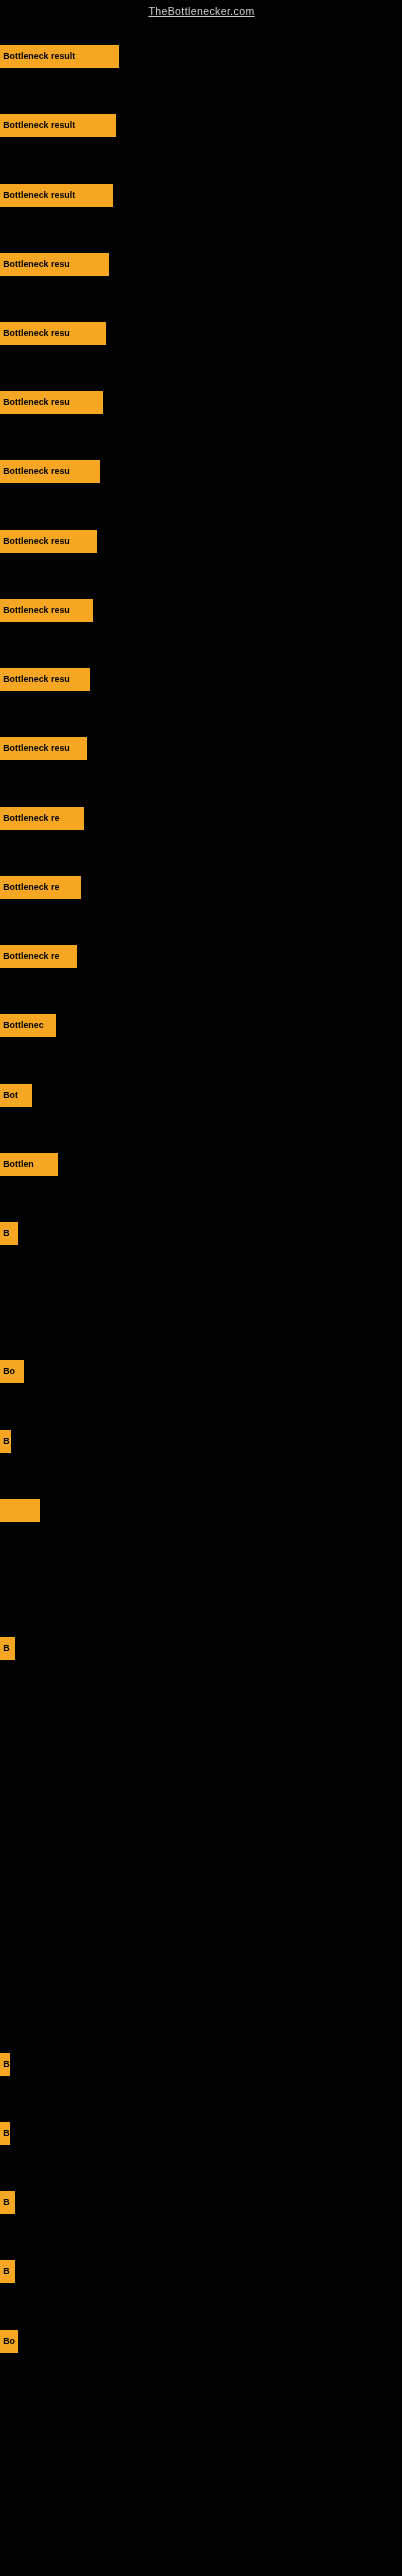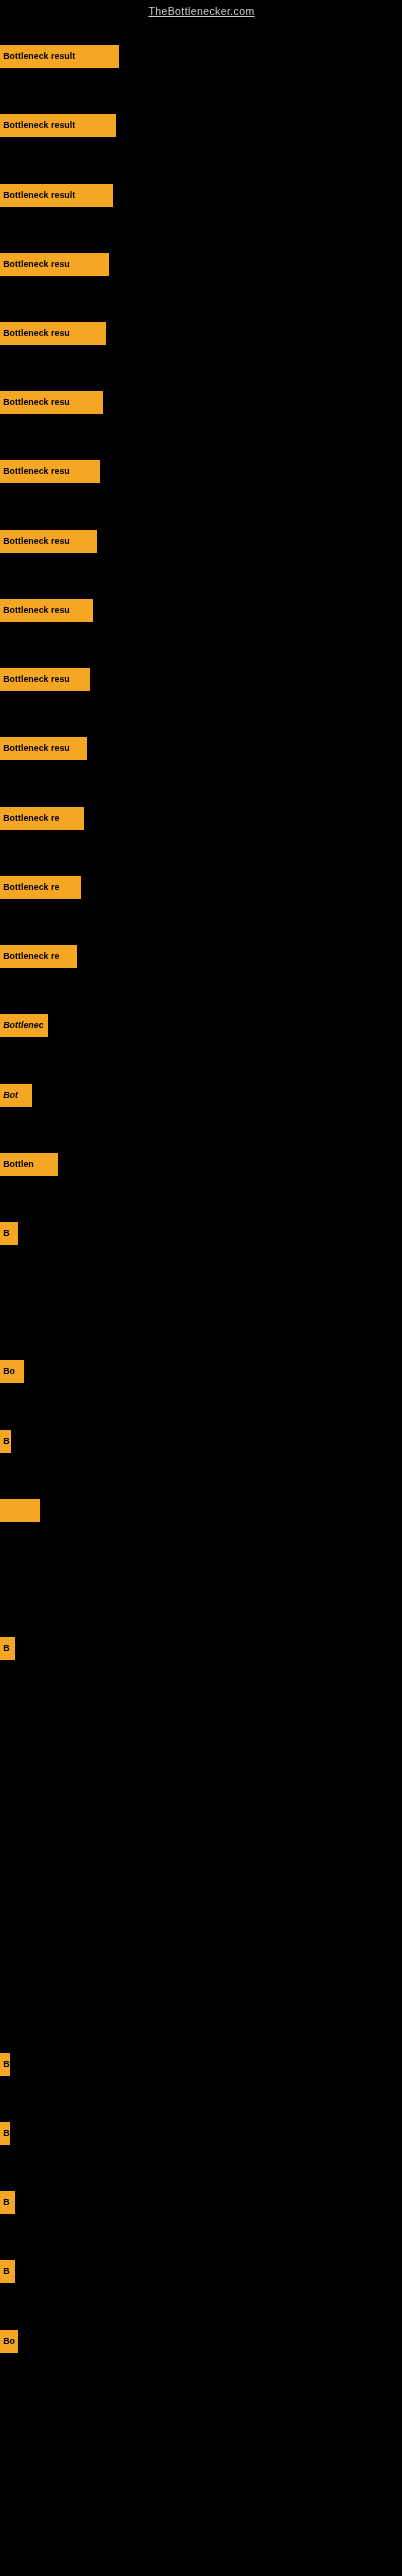--- a/index.html
+++ b/index.html
@@ -75,24 +75,24 @@
   </div>
 <div class="bottleneck-bar" style="top: 807px; width: 84px;">
     <span>Bottleneck re</span>
   </div>
 <div class="bottleneck-bar" style="top: 876px; width: 81px;">
     <span>Bottleneck re</span>
   </div>
 <div class="bottleneck-bar" style="top: 945px; width: 77px;">
     <span>Bottleneck re</span>
   </div>
-<div class="bottleneck-bar" style="top: 1014px; width: 48px; font-style: italic;">
+<div class="bottleneck-bar" style="top: 1014px; width: 56px;">
     <span>Bottlenec</span>
   </div>
-<div class="bottleneck-bar" style="top: 1084px; width: 32px; font-style: italic;">
+<div class="bottleneck-bar" style="top: 1084px; width: 32px;">
     <span>Bot</span>
   </div>
 <div class="bottleneck-bar" style="top: 1153px; width: 58px;">
     <span>Bottlen</span>
   </div>
 <div class="bottleneck-bar" style="top: 1222px; width: 17.7px;">
     <span>B</span>
   </div>
 <div class="bottleneck-bar" style="top: 1360px; width: 24px;">
     <span>Bo</span>

